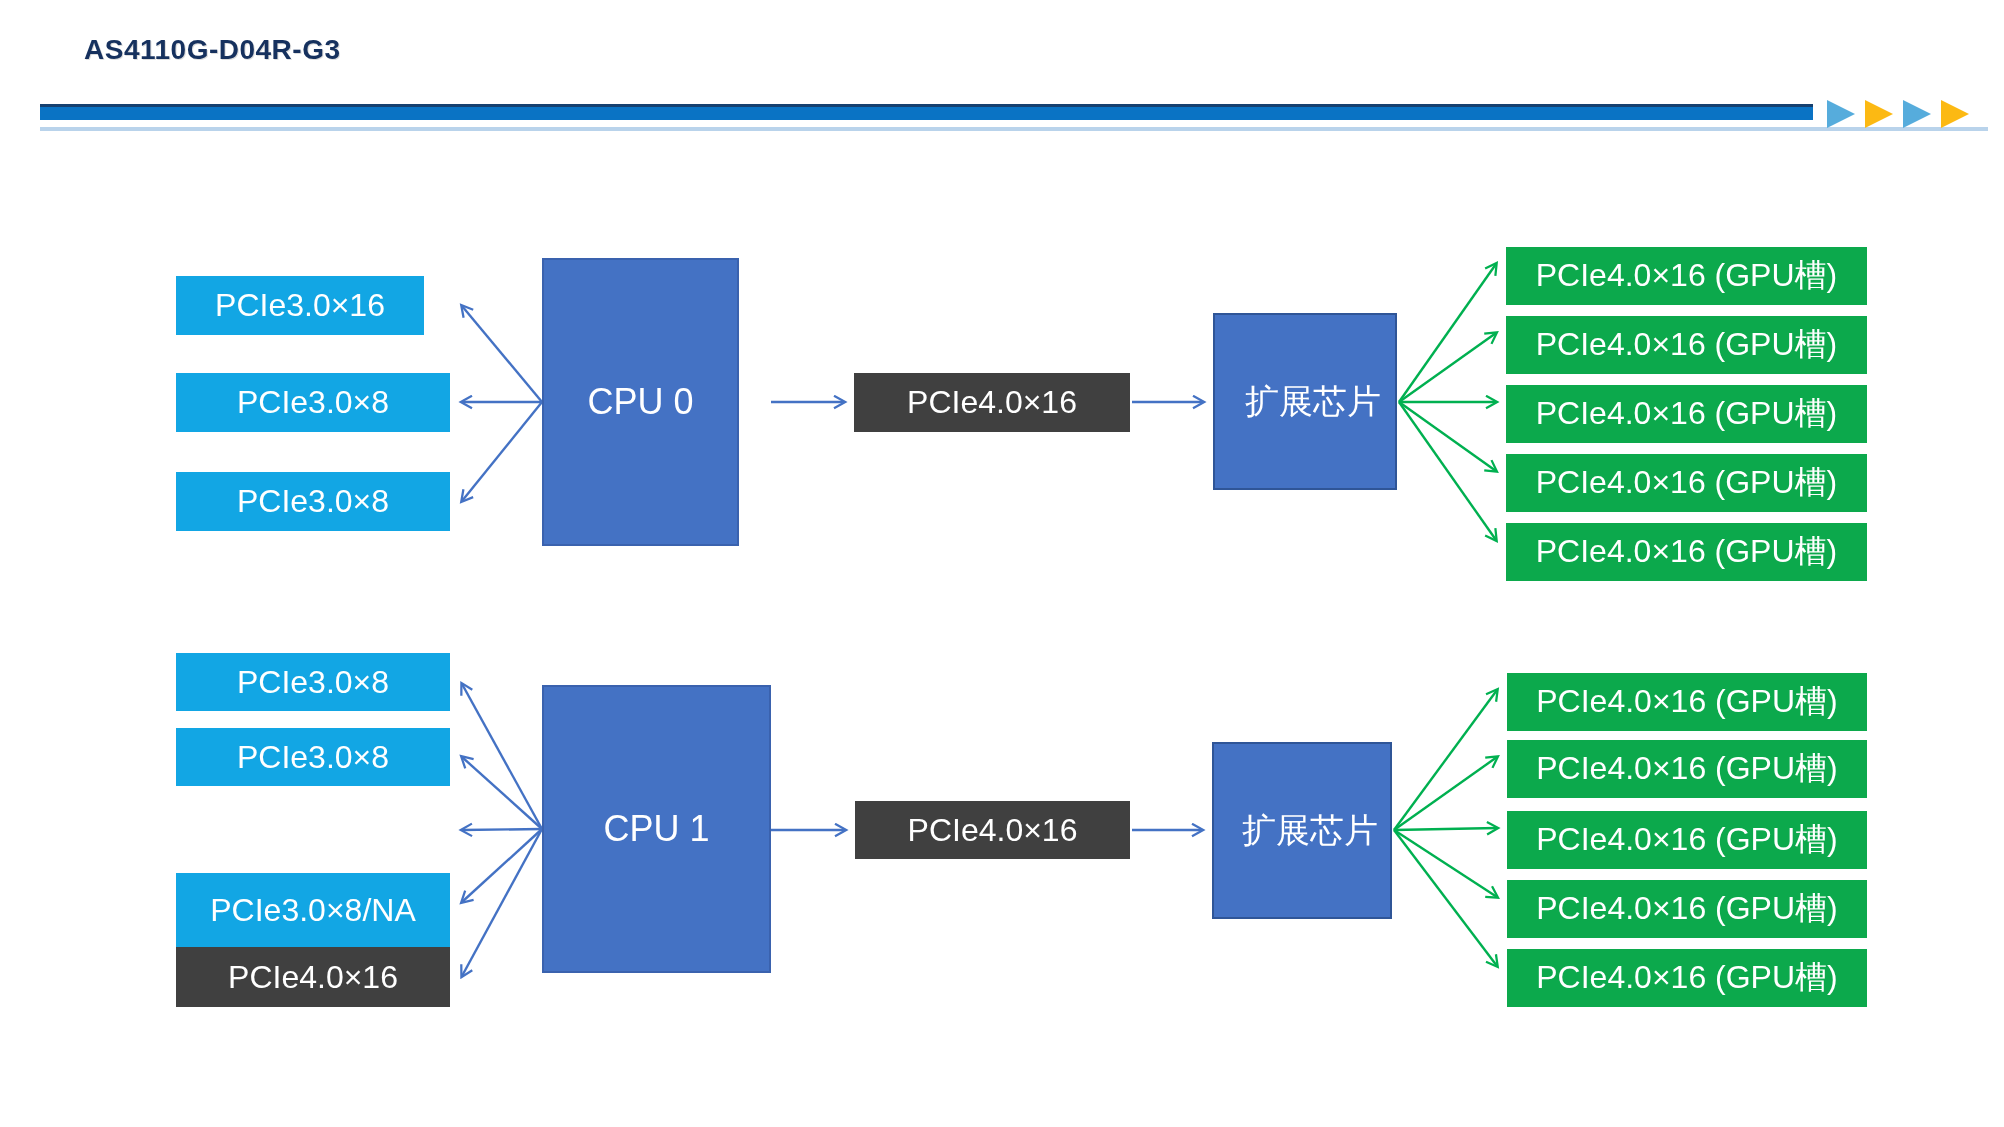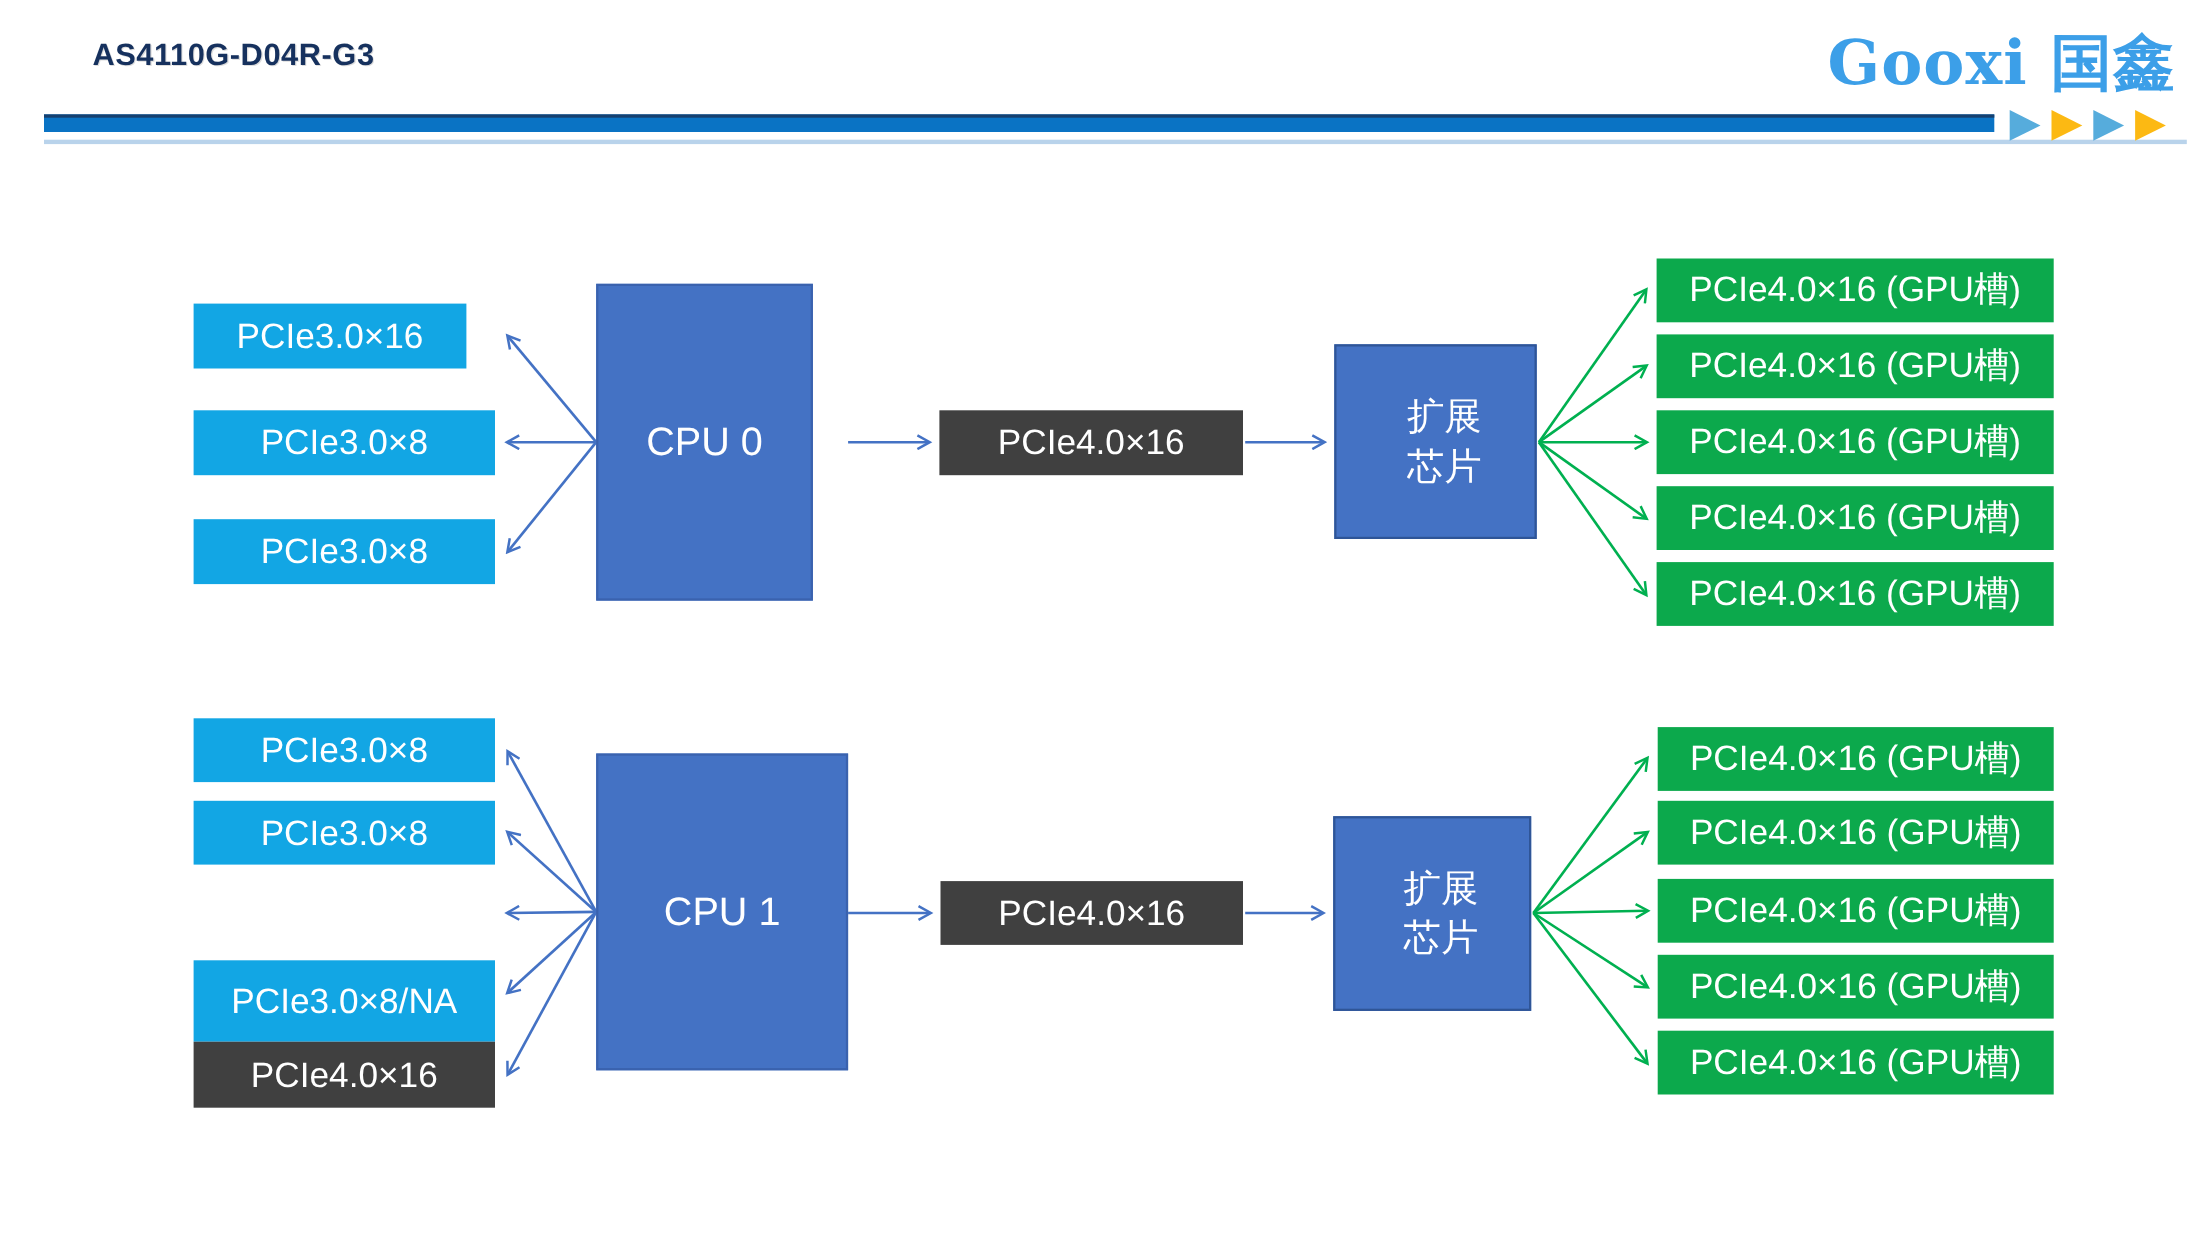--- a/index.html
+++ b/index.html
@@ -22,34 +22,33 @@
   .tri.orange { border-left:28px solid #FCB913; }
 
   
   .slot, .cpu, .chip {
     position:absolute; display:flex; align-items:center; justify-content:center;
     color:#ffffff; text-align:center;
   }
   .slot { font-size:32px; }
   .lblue { background:#12A6E4; }
   .teal  { background:#404040; }
-  .green { background:#0CA94C; }
+  .green { background:#0CA94C;margin-top:12px; }
   .cpu  { background:#4472C4; border:2px solid #3A62AE; font-size:36px; }
   .chip { background:#4472C4; border:2px solid #2F5597; font-size:34px;
-          flex-direction:column; line-height:1.3;padding-left:16px; }
+          flex-direction:row; line-height:1.3;padding-left:16px; }
 
   .connectors { position:absolute; left:0; top:0; pointer-events:none; }
 </style>
 </head>
 <body>
 
 <div class="slide">
 
   <div class="title">AS4110G-D04R-G3</div>
-  <div class="logo">Gooxi 国鑫</div>
   <div class="bar"></div>
   <div class="thinline"></div>
   <div class="tri blue" style="left:1827px"></div>
   <div class="tri orange" style="left:1865px"></div>
   <div class="tri blue" style="left:1903px"></div>
   <div class="tri orange" style="left:1941px"></div>
 
   <svg class="connectors" width="2004" height="1127" viewBox="0 0 2004 1127">
     <defs>
       <marker id="ab" viewBox="0 0 12 12" refX="9" refY="6" markerWidth="15" markerHeight="15" orient="auto" markerUnits="userSpaceOnUse">

